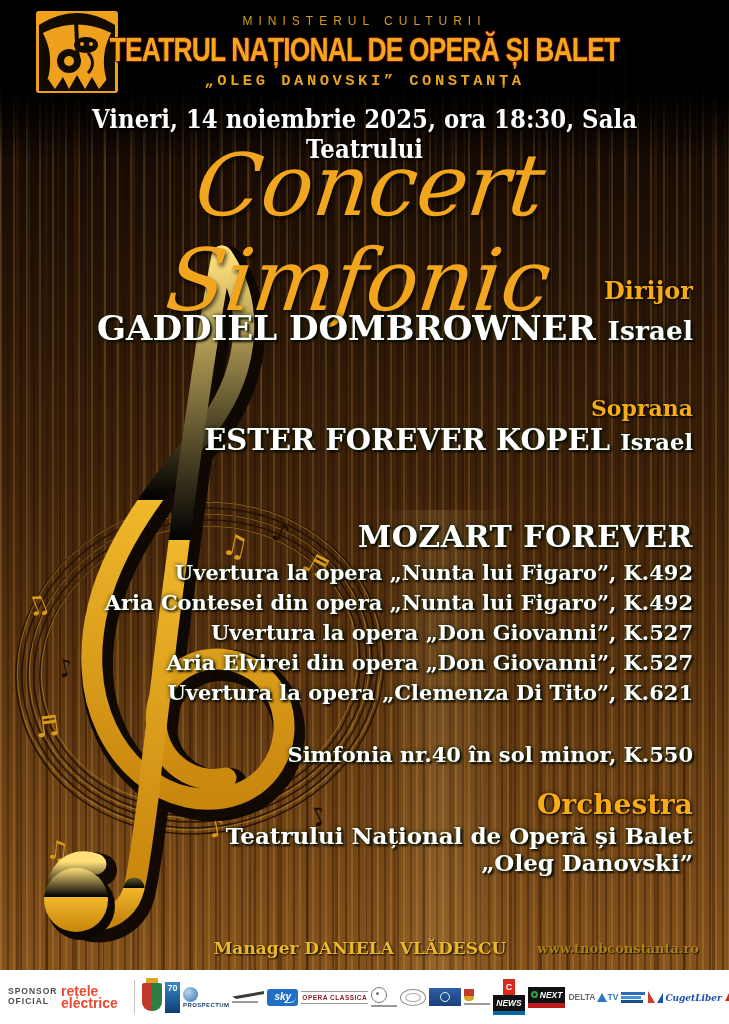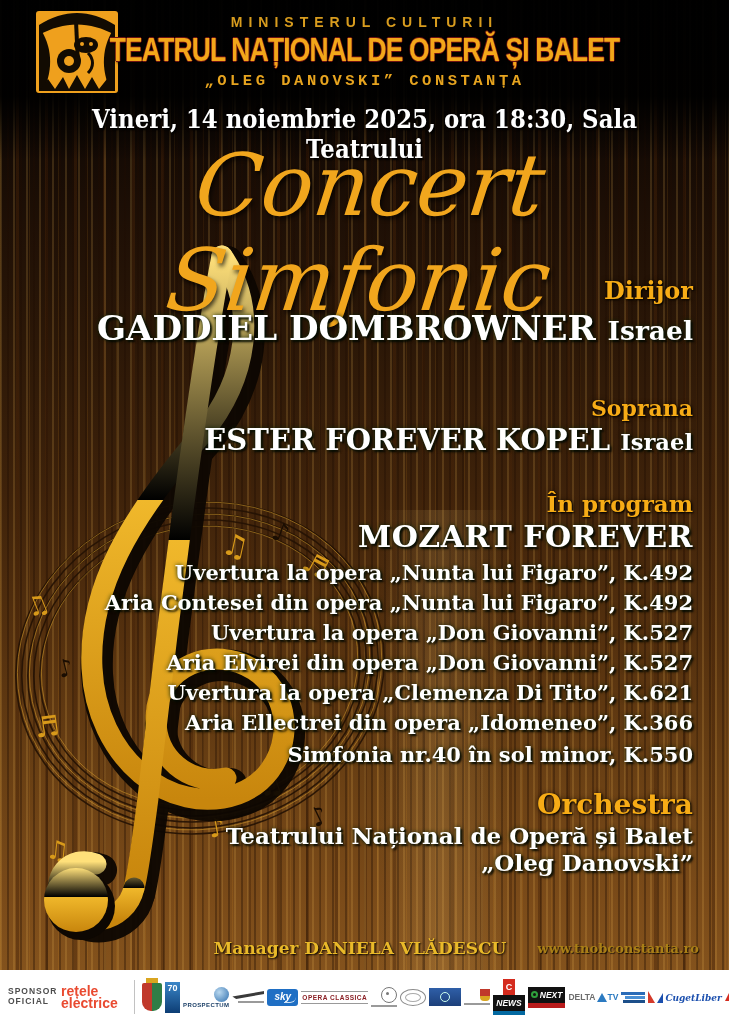--- a/index.html
+++ b/index.html
@@ -11,21 +11,21 @@
       repeating-linear-gradient(90deg, rgba(255,170,40,.10) 0 1px, rgba(0,0,0,0) 1px 16px, rgba(70,35,8,.45) 16px 19px, rgba(0,0,0,0) 19px 29px),
       linear-gradient(180deg,#020101 0%,#0c0603 9%,#1c0e05 20%,#2b1707 33%,#3e220a 48%,#54300e 62%,#6a4014 76%,#7b4b19 88%,#8a581f 100%);
   }
   .top-shade{position:absolute;left:0;top:0;width:100%;height:160px;
     background:linear-gradient(180deg,rgba(0,0,0,.97) 0%,rgba(0,0,0,.93) 60%,rgba(0,0,0,0) 100%);}
   .glow{position:absolute;left:380px;bottom:54px;width:130px;height:460px;
     background:linear-gradient(90deg,rgba(255,214,130,0) 0%,rgba(255,214,130,.14) 45%,rgba(255,214,130,0) 100%);}
 
   
   .ministry{position:absolute;top:14px;left:0;width:100%;text-align:center;
-    font-family:"Liberation Sans",sans-serif;font-weight:bold;font-size:14px;
+    font-family:"Liberation Sans",sans-serif;font-weight:normal;font-size:12px;
     letter-spacing:6px;color:#d89c1e;}
   .main-title{position:absolute;top:31px;left:0;width:100%;text-align:center;
     font-family:"Liberation Sans",sans-serif;font-weight:bold;font-size:33px;
     letter-spacing:-1px;color:#f3a71a;transform:scaleX(.8);transform-origin:center;
     text-shadow:1px 0 0 #6d1210,-1px 0 0 #6d1210,0 1px 0 #6d1210,0 -1px 0 #6d1210,2px 2px 3px #000;}
   .subtitle{position:absolute;top:72px;left:0;width:100%;text-align:center;
     font-family:Liberation Mono, monospace;font-weight:bold;font-size:15.5px;
     letter-spacing:3.5px;color:#e7a41f;}
   .theatre-logo{position:absolute;left:36px;top:9px;width:82px;height:86px;}
 
@@ -62,21 +62,21 @@
   .clef-wrap{position:absolute;left:-30px;top:238px;width:420px;height:720px;}
 
   
   .sponsor-bar{position:absolute;left:0;bottom:0;width:729px;height:54px;background:#ffffff;
     display:flex;align-items:center;gap:3px;padding:0 8px;box-sizing:border-box;
     font-family:"Liberation Sans",sans-serif;}
   .sp-official{font-size:8.5px;font-weight:bold;color:#4d4d4d;letter-spacing:1px;line-height:1.15;
     width:50px;flex:none;}
   .sp-retele{color:#e94a30;font-weight:bold;font-size:14px;line-height:.88;width:66px;flex:none;}
   .sp-div{width:1px;height:34px;background:#c2c2c2;flex:none;margin:0 4px;}
-  .lg{flex:none;display:flex;flex-direction:column;align-items:flex-end;justify-content:center;}
+  .lg{flex:none;display:flex;flex-direction:column;align-items:flex-start;justify-content:center;}
   .lg-crest{width:20px;height:28px;background:linear-gradient(90deg,#c0392b 50%,#2f7d46 50%);
     border-radius:2px 2px 9px 9px;position:relative;}
   .lg-crest::before{content:"";position:absolute;top:-5px;left:4px;width:12px;height:5px;background:#d9a520;}
   .lg-70{width:15px;height:31px;background:linear-gradient(180deg,#3a86c8,#0d3d74);
     color:#fff;font-size:9px;font-weight:bold;text-align:center;line-height:13px;}
   .lg-globe{width:15px;height:15px;border-radius:50%;background:radial-gradient(circle at 35% 35%,#b9d8ef,#2f6fae);}
   .lg-prosp-text{font-size:6px;font-weight:bold;color:#1a3e66;letter-spacing:.4px;}
   .lg-wing{width:32px;height:8px;background:#3a3a3a;clip-path:polygon(0 70%,100% 0,100% 38%,12% 100%);}
   .lg-bar{width:26px;height:2px;background:#9a9a9a;margin-top:2px;}
   .lg-sky{width:31px;height:17px;background:#1f6fc4;border-radius:3px;color:#fff;
@@ -209,28 +209,26 @@
     <span>GADDIEL DOMBROWNER</span>
     <span class="country">Israel</span>
   </div>
 
   <div class="r gold role-soprana">Soprana</div>
   <div class="r wl soprano-name">
     <span>ESTER FOREVER KOPEL</span>
     <span class="country">Israel</span>
   </div>
 
-  <div class="r gold program-heading">În program</div>
   <div class="r wl program-title">MOZART FOREVER</div>
   <div class="r wl prog p0">Uvertura la opera „Nunta lui Figaro”, K.492</div>
   <div class="r wl prog p1">Aria Contesei din opera „Nunta lui Figaro”, K.492</div>
   <div class="r wl prog p2">Uvertura la opera „Don Giovanni”, K.527</div>
   <div class="r wl prog p3">Aria Elvirei din opera „Don Giovanni”, K.527</div>
   <div class="r wl prog p4">Uvertura la opera „Clemenza Di Tito”, K.621</div>
-  <div class="r wl prog p5">Aria Ellectrei din opera „Idomeneo”, K.366</div>
   <div class="r wl prog p6">Simfonia nr.40 în sol minor, K.550</div>
 
   <div class="r gold orchestra-heading">Orchestra</div>
   <div class="r wl orchestra-line1">Teatrului Național de Operă și Balet</div>
   <div class="r wl orchestra-line2">„Oleg Danovski”</div>
 
   <div class="manager">Manager DANIELA VLĂDESCU</div>
   <div class="website">www.tnobconstanta.ro</div>
 
   <div class="sponsor-bar">

